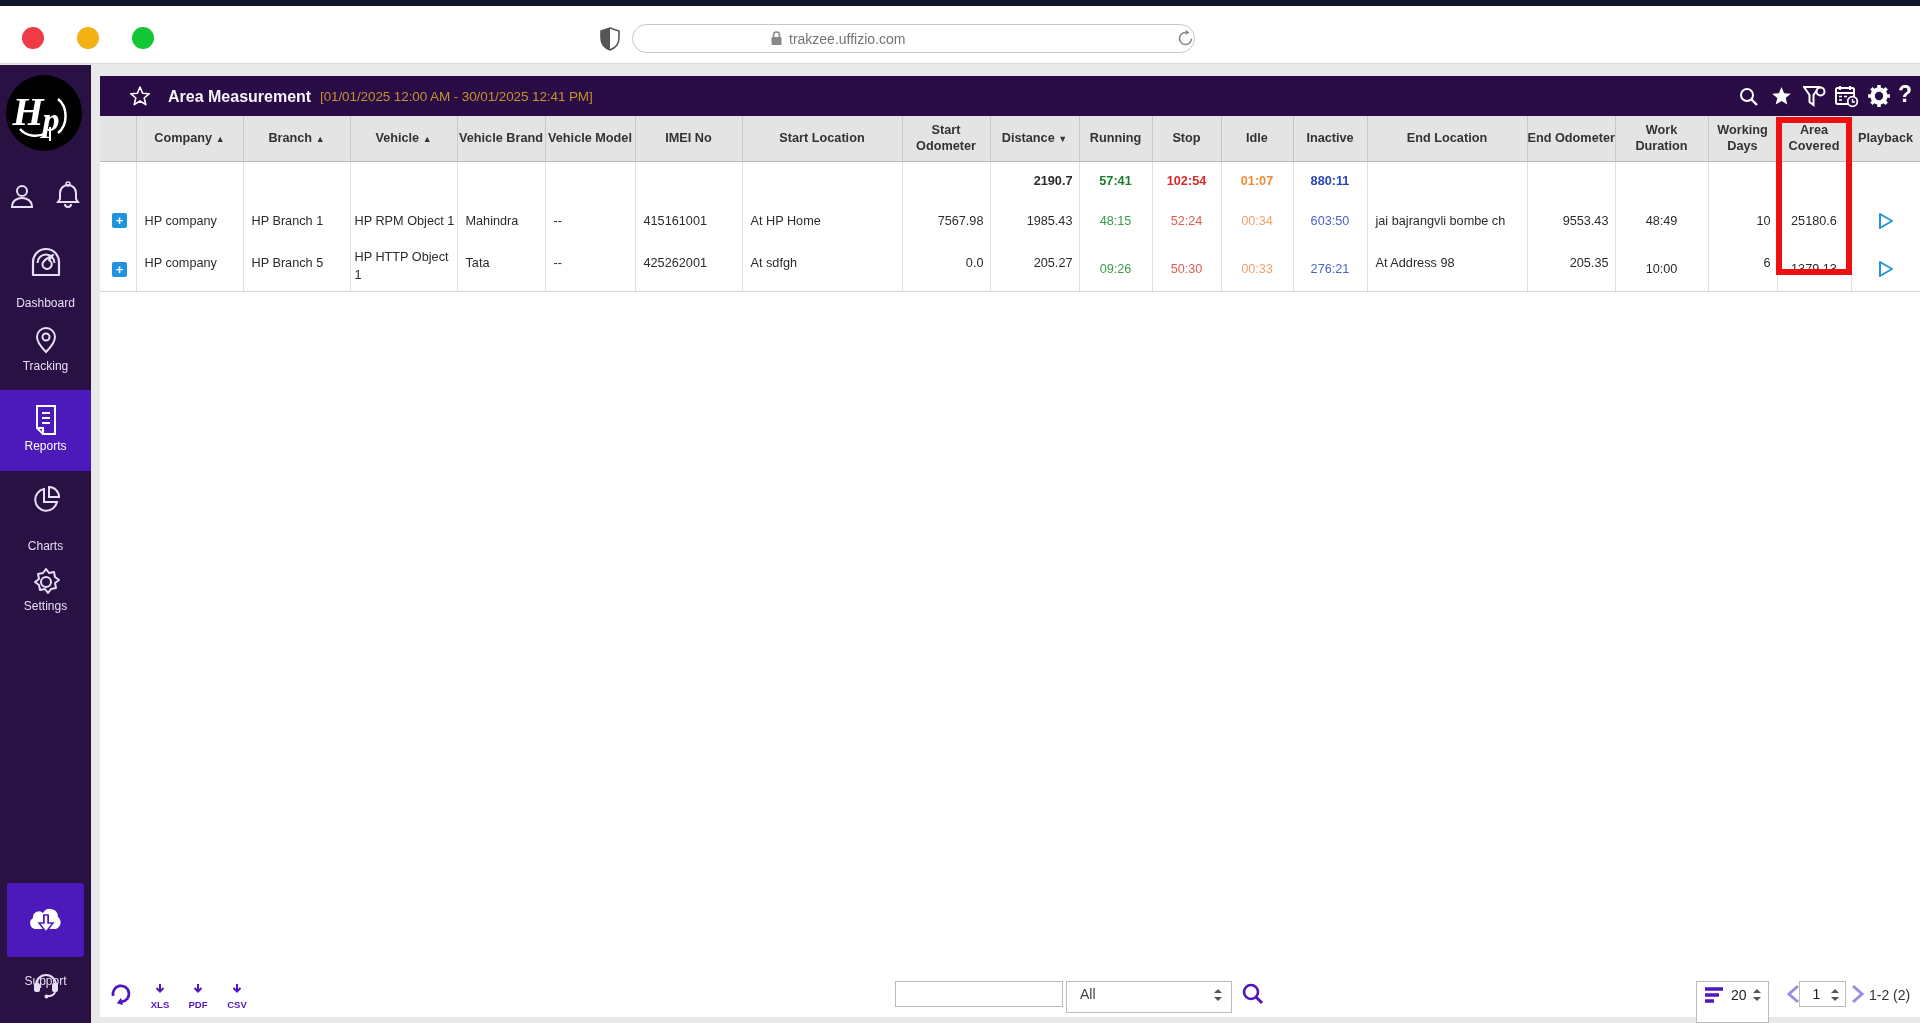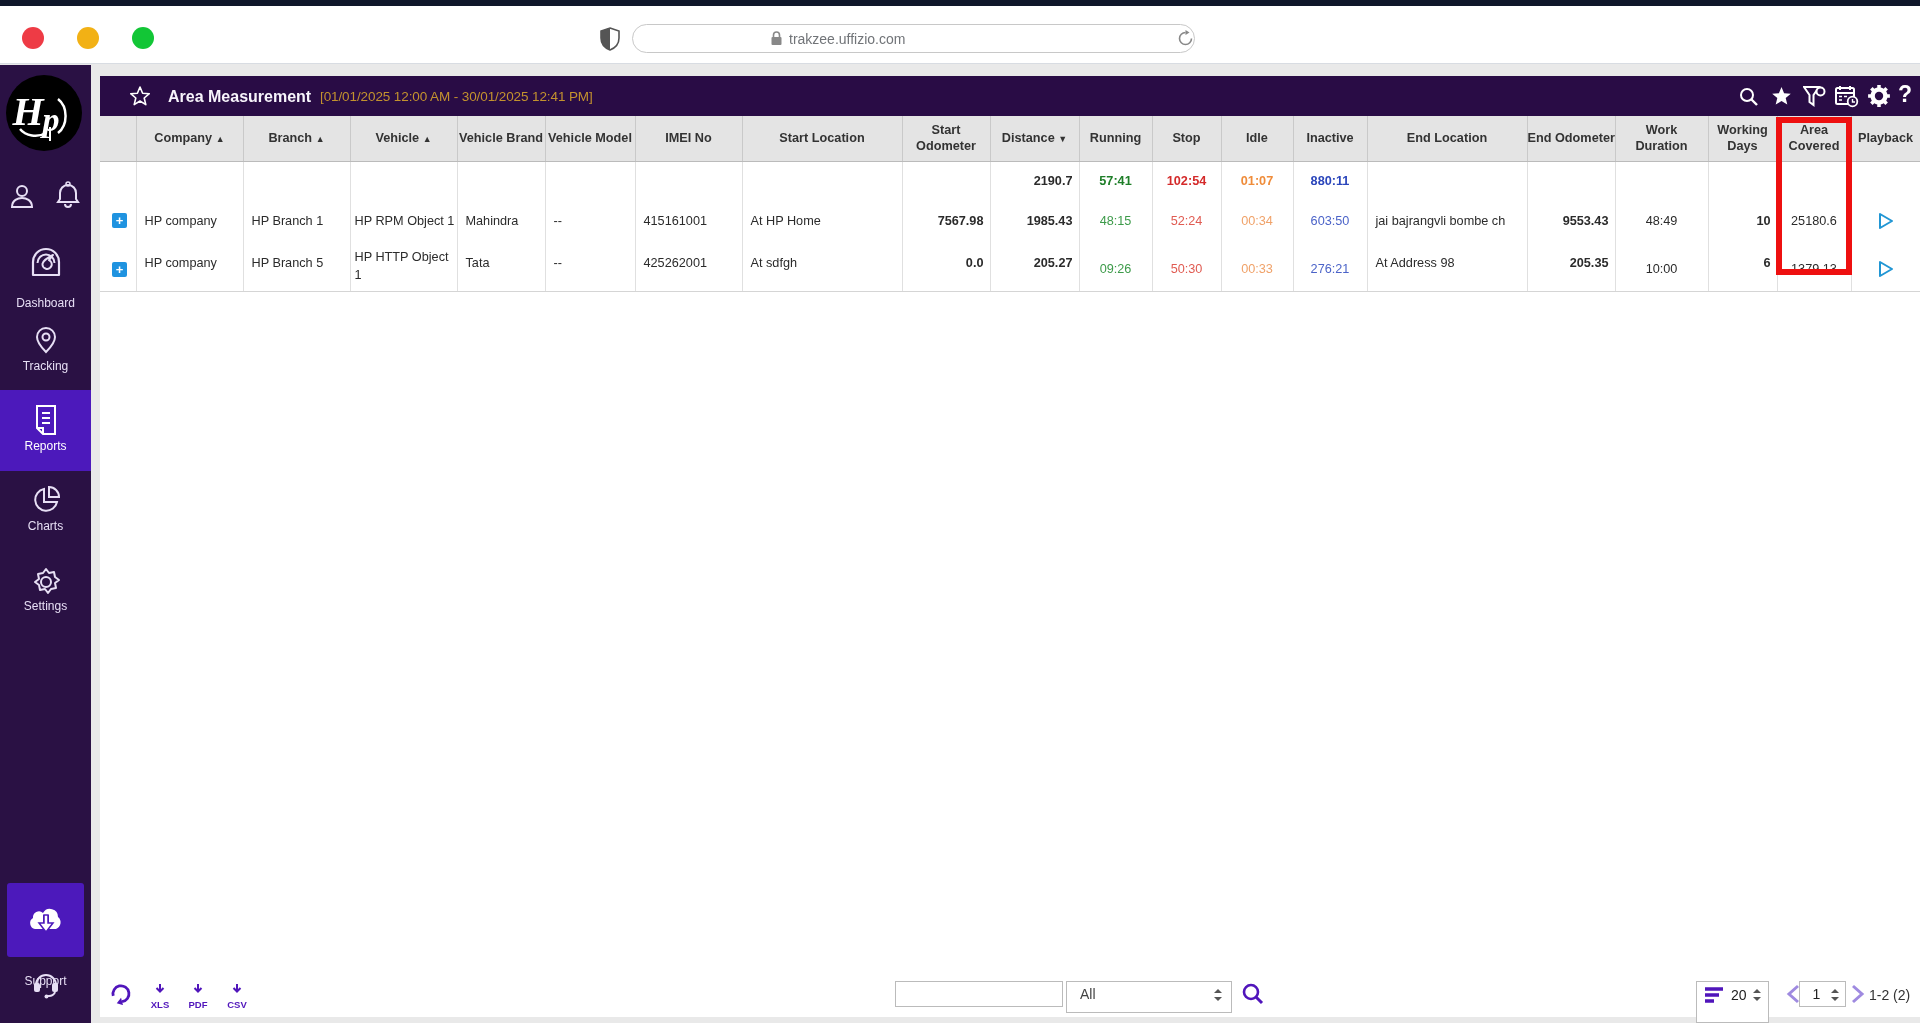--- a/index.html
+++ b/index.html
@@ -27,21 +27,21 @@
 
 table { border-collapse:collapse; table-layout:fixed; width:1820px; font-size:12.7px; color:#2b2b2b; }
 th { background:#e4e4e4; font-weight:bold; color:#333; height:45px; border-right:1px solid #c9c9c9; border-bottom:1px solid #bbb; text-align:center; line-height:1.3; padding:0 0; white-space:nowrap; overflow:hidden; font-size:12.7px; }
 td { border-right:1px solid #e0e0e0; padding:0 8px; overflow:hidden; white-space:nowrap; }
 td.veh { padding-left:4px; padding-right:2px; }
 tr.sum td { height:34px; font-weight:bold; }
 tr.r1 td { height:34px; }
 tr.r2 td { height:49px; }
 tr.r2 td { padding-bottom:6px; }
 tr.r2 td.veh { padding-bottom:0; }
-td.rt { text-align:right; font-weight:bold; padding-right:6px; }
+td.rt { text-align:right; font-weight:normal; padding-right:6px; }
 td.ct { text-align:center; padding:12px; }
 .grn { color:#3d9b4a; } .red { color:#e05b52; } .org { color:#f0a269; } .blu { color:#4b63c8; }
 .sgrn { color:#1e7e28; } .sred { color:#d42a2a; } .sorg { color:#ef8c3a; } .sblu { color:#2b46bb; }
 .plusbtn { display:inline-block; width:15px; height:15px; background:#1f93e0; border-radius:2px; color:#fff; font-weight:bold; font-size:13px; line-height:15px; text-align:center; }
 
 #redrect { position:absolute; left:1676px; top:41px; width:76px; height:158px; border:6px solid #ee1010; }
 
 
 .ft { position:absolute; color:#5015bb; }
 #searchbox { position:absolute; left:795px; top:905px; width:168px; height:26px; border:1px solid #bbb; background:#fff; }
@@ -111,21 +111,21 @@
     <path d="M6 2 H24 V30 H12 L6 24 Z" fill="none" stroke="#fff" stroke-width="2"></path>
     <path d="M6 24 H12 V30" fill="none" stroke="#fff" stroke-width="2"></path>
     <path d="M11 9 H19 M11 14 H19 M11 19 H19" stroke="#fff" stroke-width="2"></path>
   </svg>
   <div class="sideitem" style="top:374px; color:#fff;">Reports</div>
 
   <svg class="abs" style="left:31px; top:420px;" width="30" height="30" viewBox="0 0 30 30">
     <path d="M13 4 A11 11 0 1 0 26 17 H13 Z" fill="none" stroke="#e7dff5" stroke-width="2"></path>
     <path d="M18 2 A10 10 0 0 1 28 12 H18 Z" fill="none" stroke="#e7dff5" stroke-width="2"></path>
   </svg>
-  <div class="sideitem" style="top:454px;">Charts</div>
+  <div class="sideitem" style="top:474px;">Charts</div>
 
   <svg class="abs" style="left:31px; top:502px;" width="30" height="30" viewBox="0 0 30 30">
     <circle cx="15" cy="15" r="5" fill="none" stroke="#e7dff5" stroke-width="2"></circle>
     <path d="M15 2 l3 4 5-1 1 5 4 3-4 3 1 5-5 1-3 4-3-4-5 1-1-5-4-3 4-3-1-5 5-1 Z" fill="none" stroke="#e7dff5" stroke-width="2" stroke-linejoin="round"></path>
   </svg>
   <div class="sideitem" style="top:534px;">Settings</div>
 
   <div id="cloudbtn"></div>
   <svg class="abs" style="left:25px; top:838px;" width="42" height="34" viewBox="0 0 42 34">
     <path d="M33 14 a8 8 0 0 0 -15-4 a6 6 0 0 0 -10 5 a6 6 0 0 0 2 11 h21 a7 7 0 0 0 2-12 Z" fill="#fff"></path>

